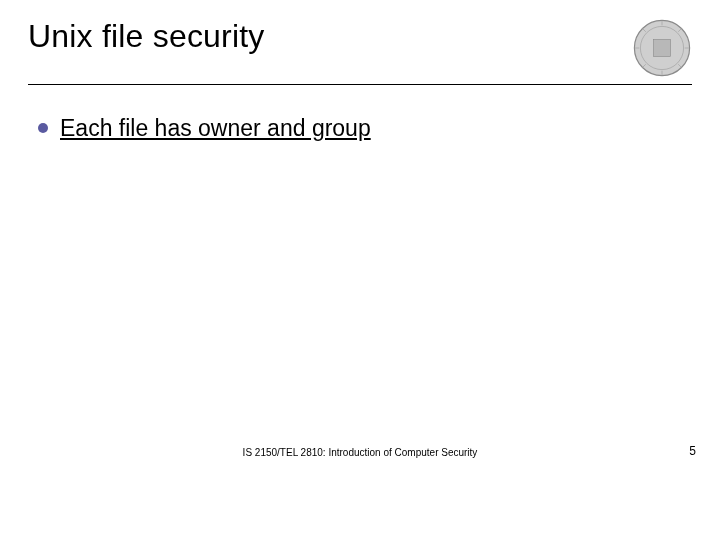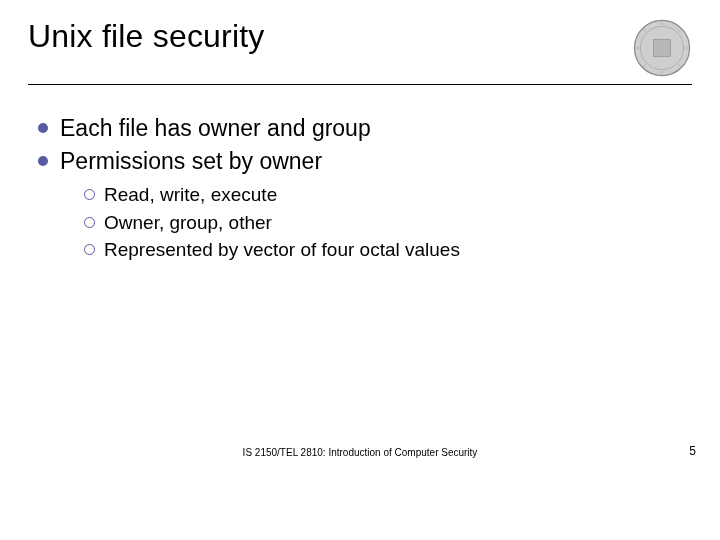--- a/index.html
+++ b/index.html
@@ -1,21 +1,21 @@
 <!DOCTYPE html>
 <html><head>
 <meta charset="utf-8">
 <style>
   * { margin: 0; padding: 0; box-sizing: border-box; }
   html, body { width: 720px; height: 540px; background: #fff; font-family: Arial, Helvetica, sans-serif; color: #000; }
   .slide { position: relative; width: 720px; height: 476px; padding: 18px 28px 40px 28px; }
   .title-row { border-bottom: 1px solid #000; padding-bottom: 6px; margin-bottom: 28px; display: flex; align-items: flex-start; justify-content: space-between; }
   .title { font-size: 32px; font-weight: 400; letter-spacing: 0.2px; }
   .seal { width: 60px; height: 60px; flex: none; }
-  .content { padding-left: 8px; }
+  .content { padding-left: 8px; text-decoration: underline; }
   .l1 { list-style: none; }
   .l1 > li { position: relative; padding-left: 24px; font-size: 23px; line-height: 1.35; margin-bottom: 2px; }
   .l1 > li::before { content: ""; position: absolute; left: 2px; top: 10px; width: 10px; height: 10px; border-radius: 50%; background: #5a5aa0; }
   .l2 { list-style: none; margin-top: 4px; margin-bottom: 8px; }
   .l2 > li { position: relative; padding-left: 44px; font-size: 19px; line-height: 1.45; }
   .l2 > li::before { content: ""; position: absolute; left: 24px; top: 8px; width: 9px; height: 9px; border-radius: 50%; border: 1px solid #5a5aa0; background: #fff; }
   .footer-center { position: absolute; bottom: 18px; left: 0; right: 0; text-align: center; font-size: 10px; color: #000; }
   .footer-right { position: absolute; bottom: 18px; right: 24px; font-size: 12px; color: #000; }
 </style>
 </head>
@@ -39,26 +39,18 @@
         <line x1="23" y1="77" x2="17" y2="83"></line>
       </g>
     </svg>
   </div>
 
   <div class="content">
     <ul class="l1">
       <li>
         <span>Each file has owner and group</span>
       </li>
-      <li>
-        <span>Permissions set by owner</span>
-        <ul class="l2">
-          <li>Read, write, execute</li>
-          <li>Owner, group, other</li>
-          <li>Represented by vector of four octal values</li>
-        </ul>
-      </li>
     </ul>
   </div>
 
   <div class="footer-center">IS 2150/TEL 2810: Introduction of Computer Security</div>
   <div class="footer-right">5</div>
 </div>
 
 </body></html>

